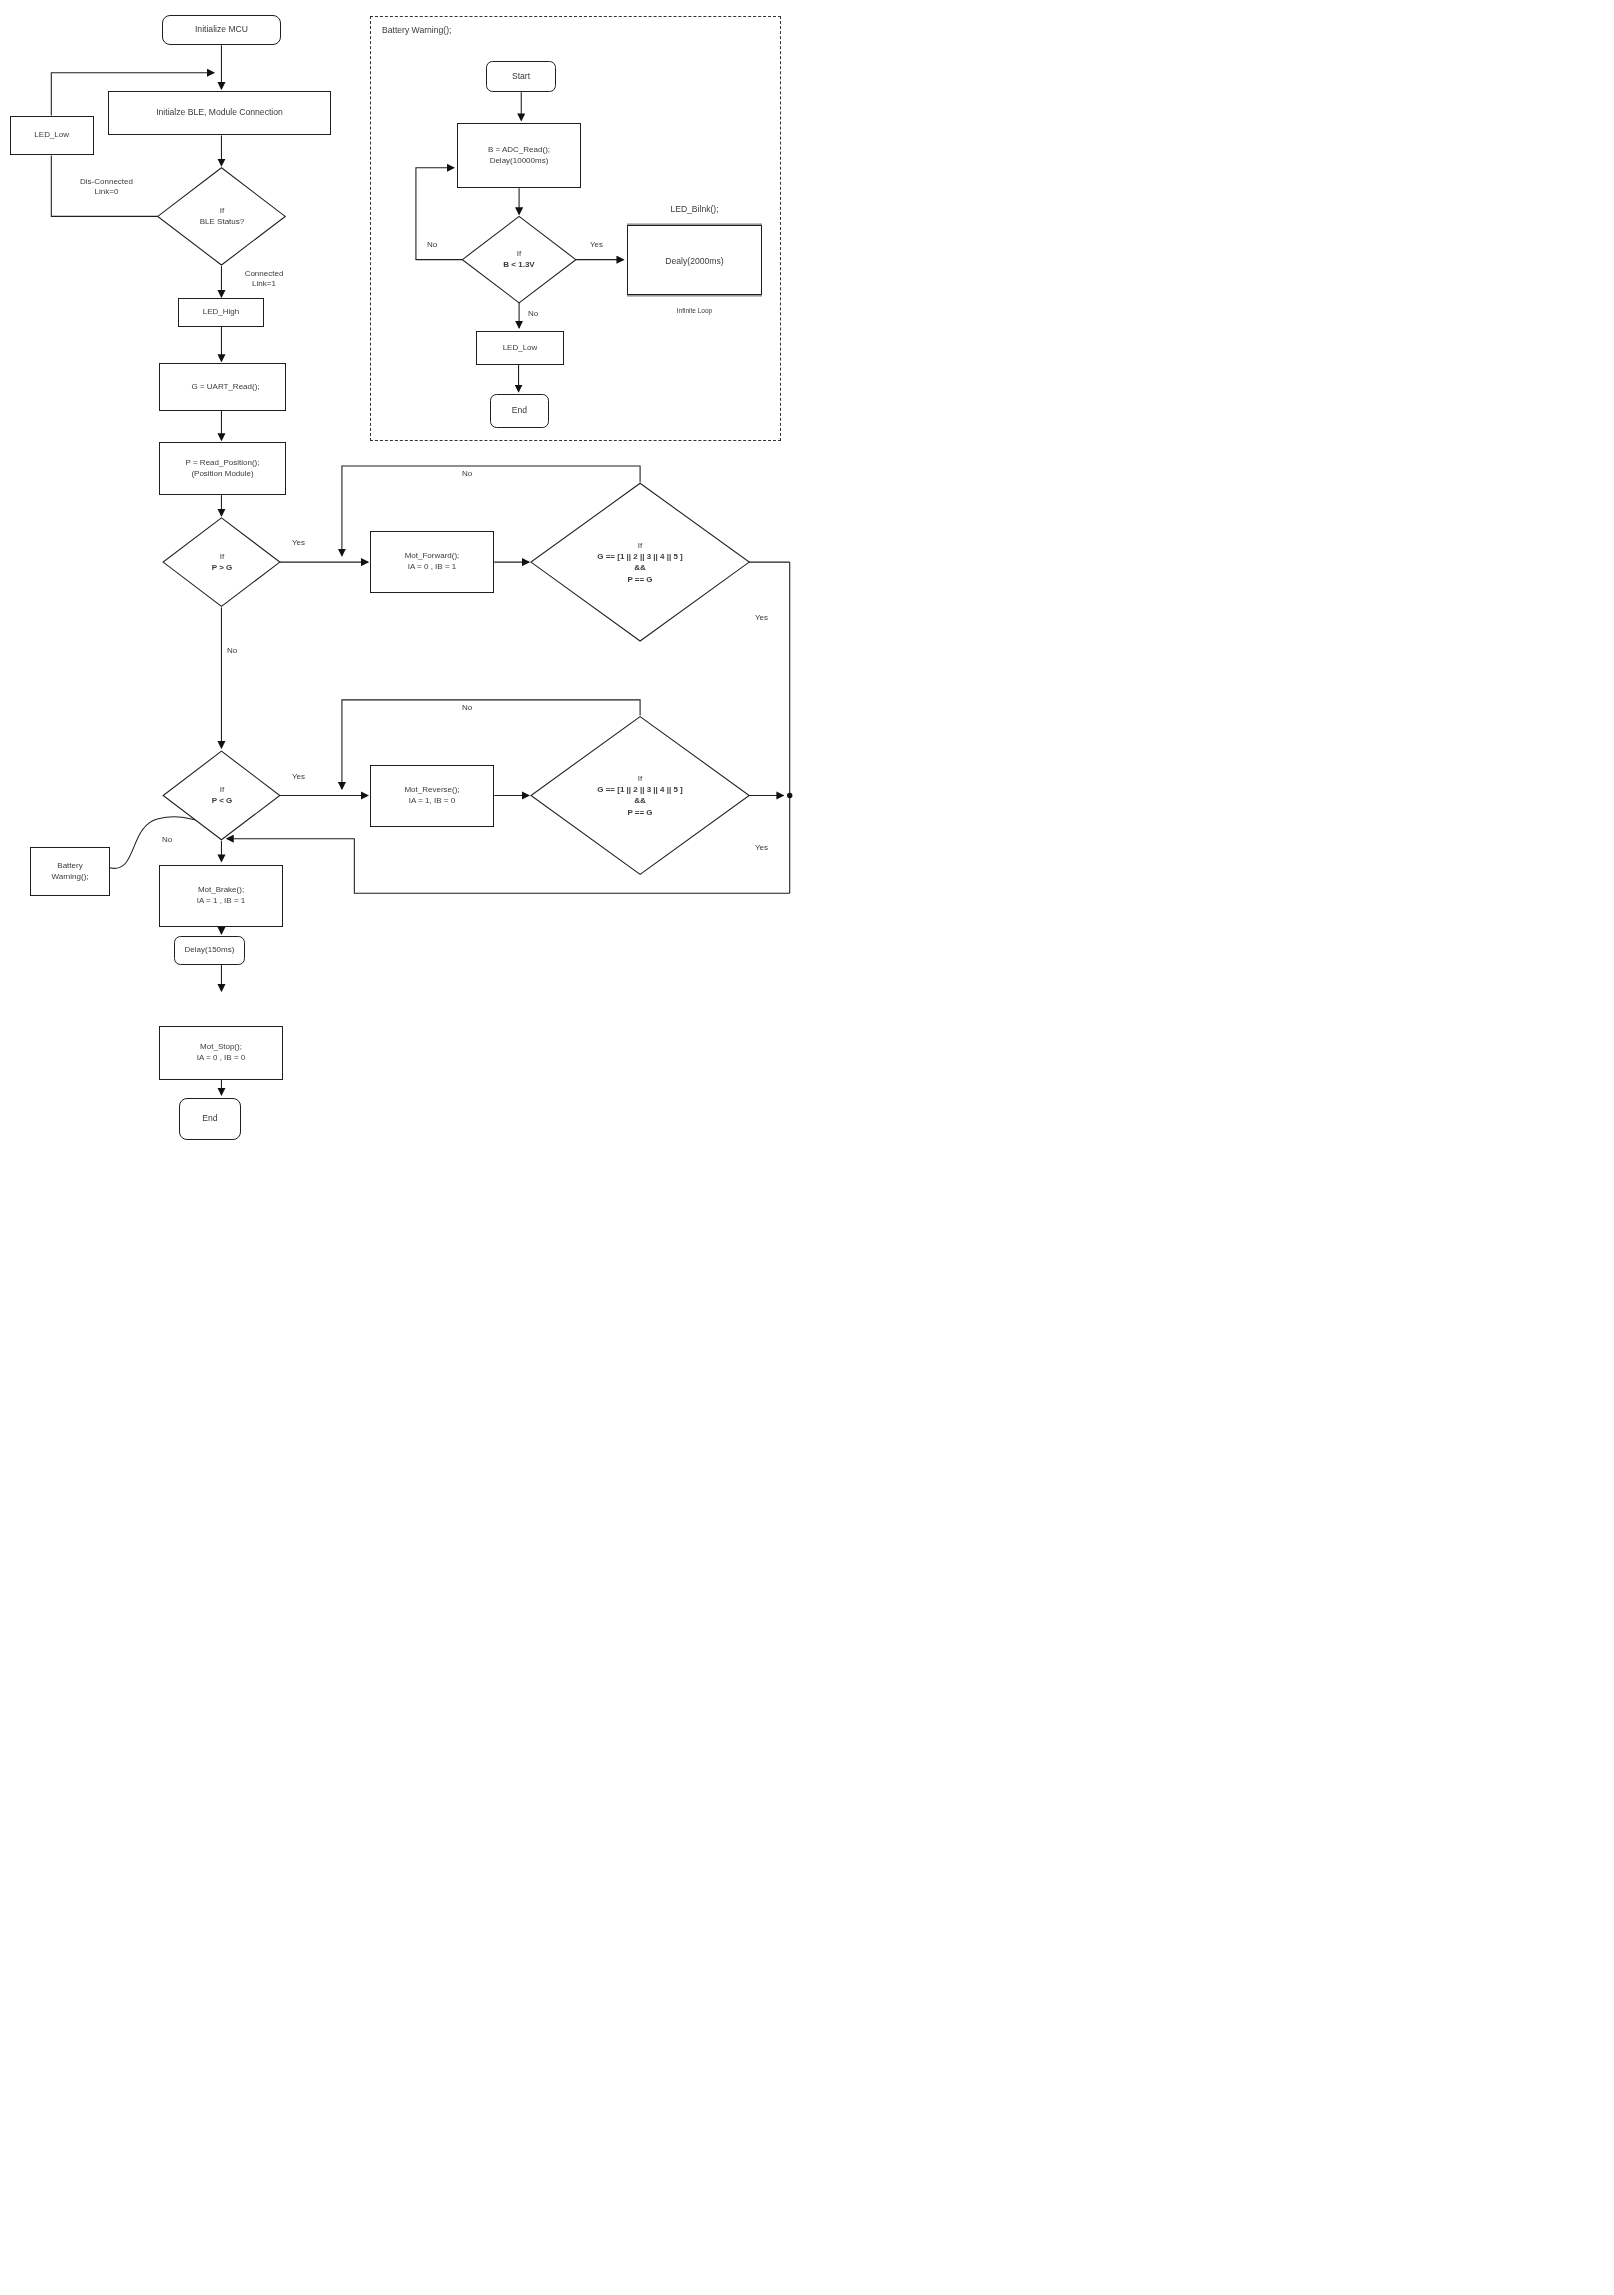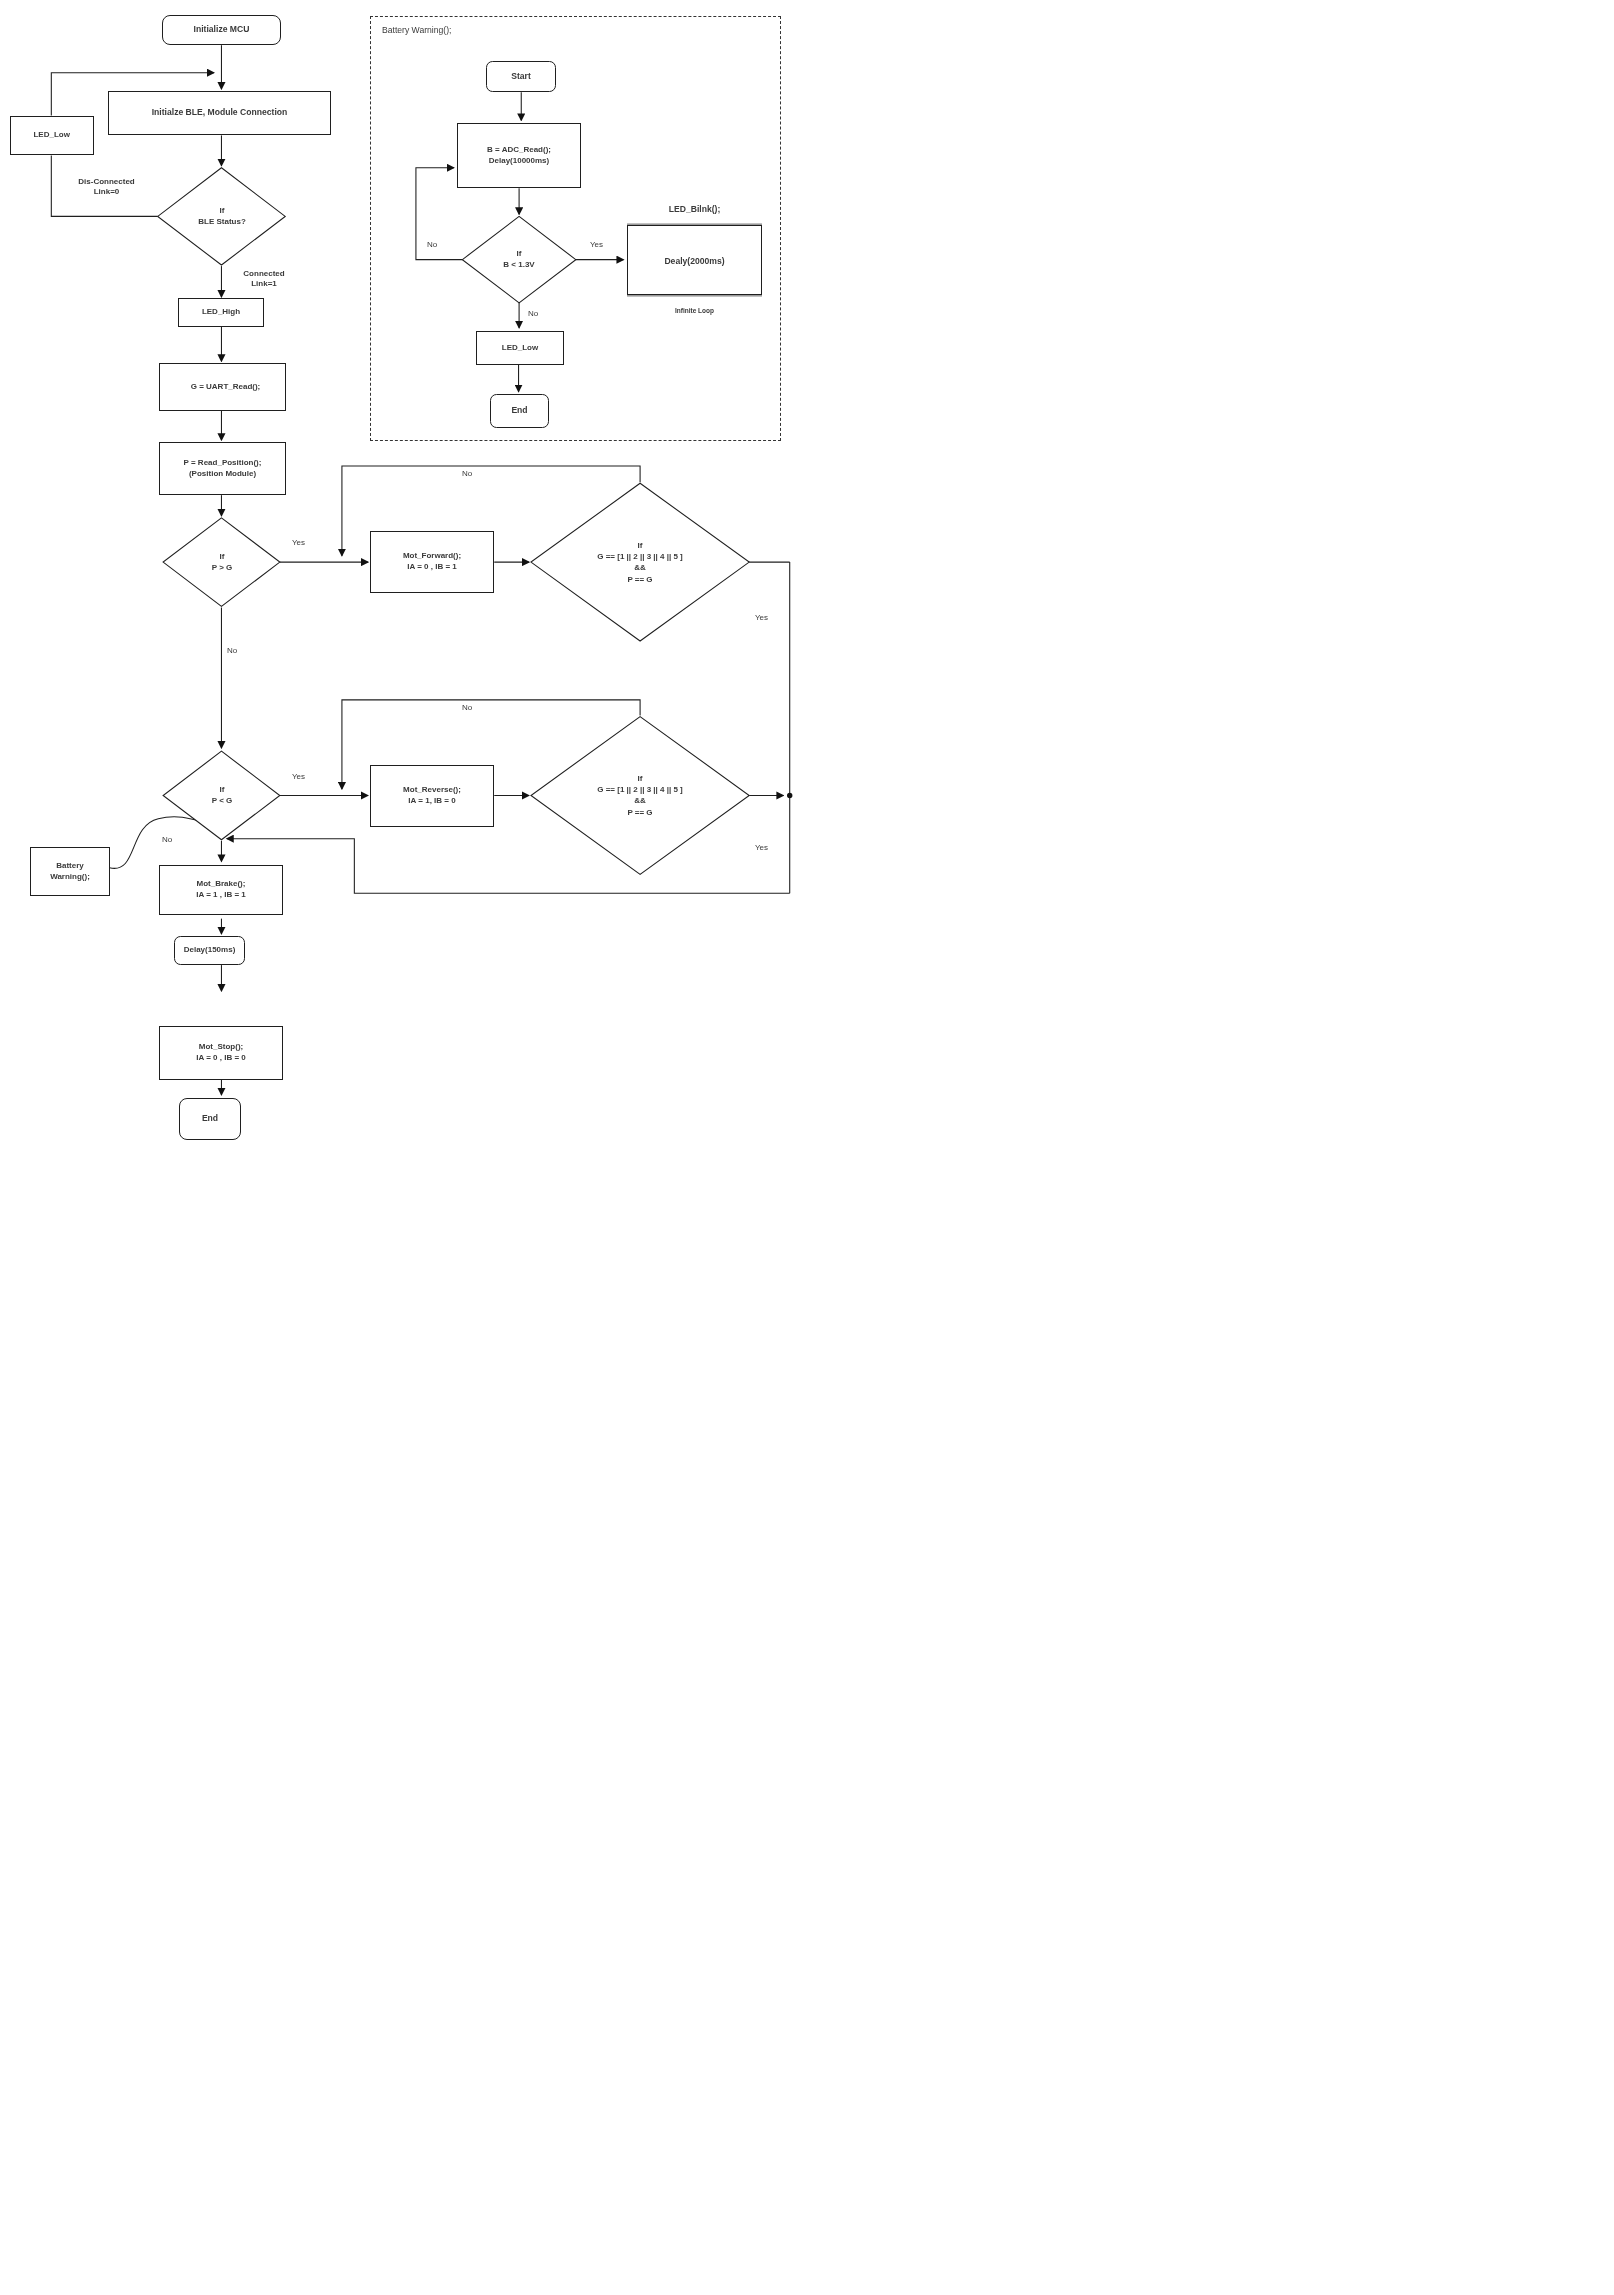--- a/index.html
+++ b/index.html
@@ -10,21 +10,21 @@
         color:#3a3a3a;font-size:8px;line-height:1.35;box-sizing:border-box;}
   .rounded{border-radius:8px;}
   .thick{box-shadow:0 1.6px 0 #9a9a9a,0 -1.6px 0 #9a9a9a;gap:40px;}
   .lbl{position:absolute;color:#3a3a3a;font-size:8px;line-height:1.3;text-align:center;white-space:nowrap;}
   .dtext{position:absolute;transform:translate(-50%,-50%);text-align:center;color:#3a3a3a;
          font-size:8px;line-height:1.4;white-space:nowrap;}
   .b{font-weight:bold;text-align:center;}
   .small{font-size:6.5px;}
   .dashed{position:absolute;border:1.1px dashed #333;background:transparent;}
   .sub-title{position:absolute;color:#3a3a3a;font-size:8.6px;}
-  span{display:block;font-weight:bold;}
+  span{display:block;}
 </style>
 </head>
 <body>
 
 <div id="canvas">
 
   <div class="dashed" style="left:370px;top:16px;width:409px;height:423px;"></div>
 
   <svg class="connectors" viewBox="0 0 1494 2124" xmlns="http://www.w3.org/2000/svg">
     <defs>
@@ -160,21 +160,21 @@
   </div>
 
   <div class="lbl" style="left:462px;top:703px;">No</div>
   <div class="lbl" style="left:755px;top:843px;">Yes</div>
 
   <div class="node" style="left:30px;top:847px;width:80px;height:49px;">
     <span>Battery</span>
     <span>Warning();</span>
   </div>
 
-  <div class="node" style="left:159px;top:865px;width:124px;height:50px;">
+  <div class="node" style="left:159px;top:865px;width:124px;height:62px;">
     <span>Mot_Brake();</span>
     <span>IA = 1 , IB = 1</span>
   </div>
 
   <div class="node rounded" style="left:174px;top:936px;width:71px;height:29px;border-radius:6.5px;">
     <span>Delay(150ms)</span>
   </div>
 
   <div class="node" style="left:159px;top:1026px;width:124px;height:54px;">
     <span>Mot_Stop();</span>

